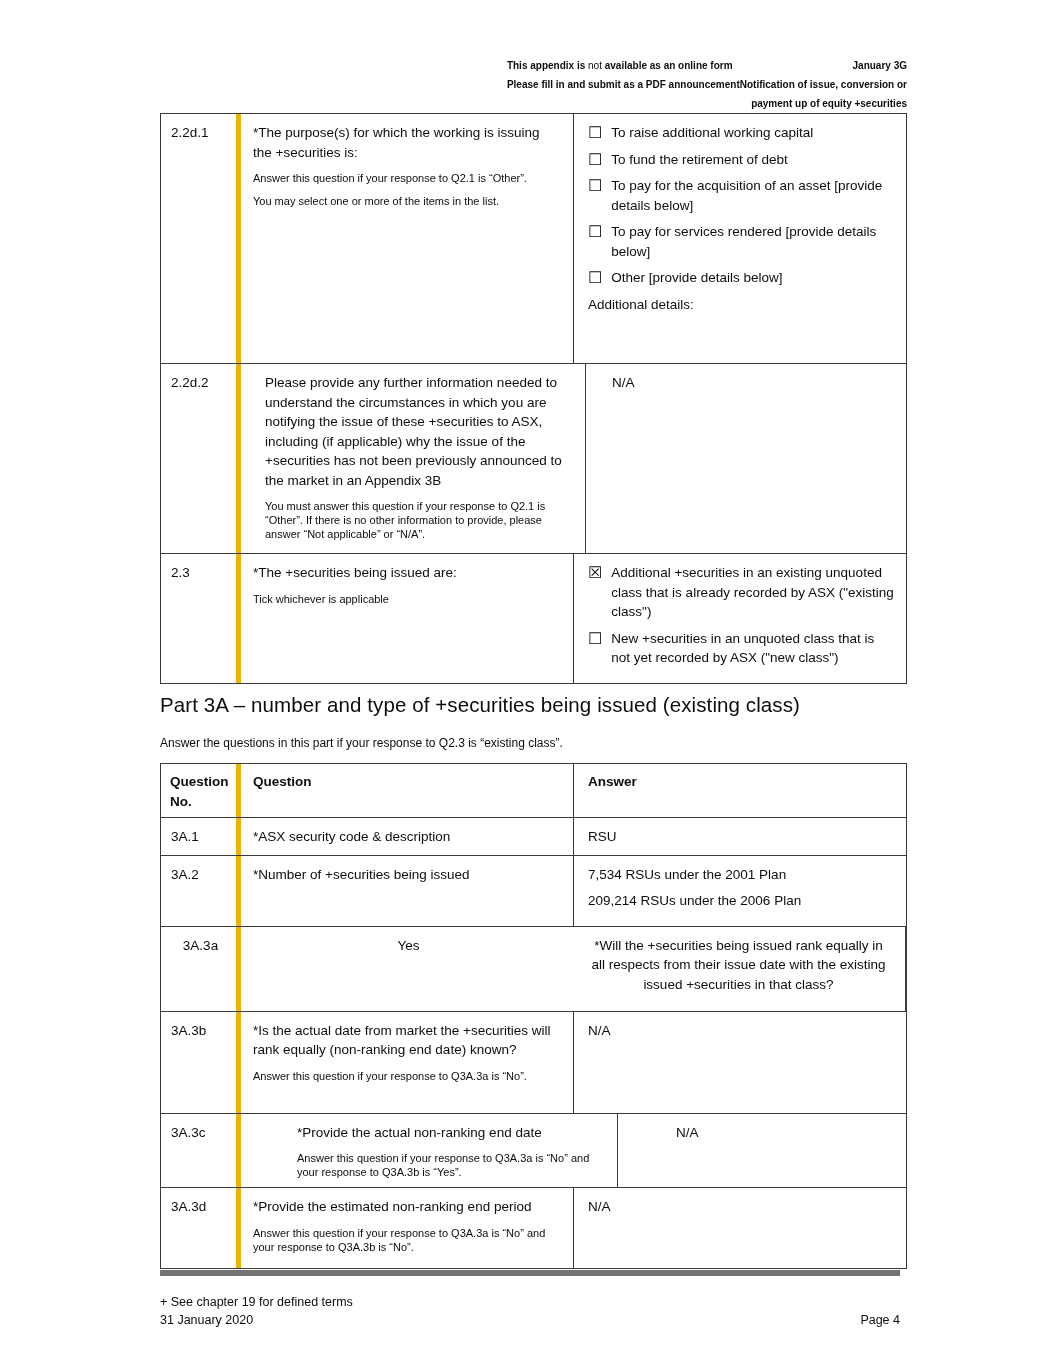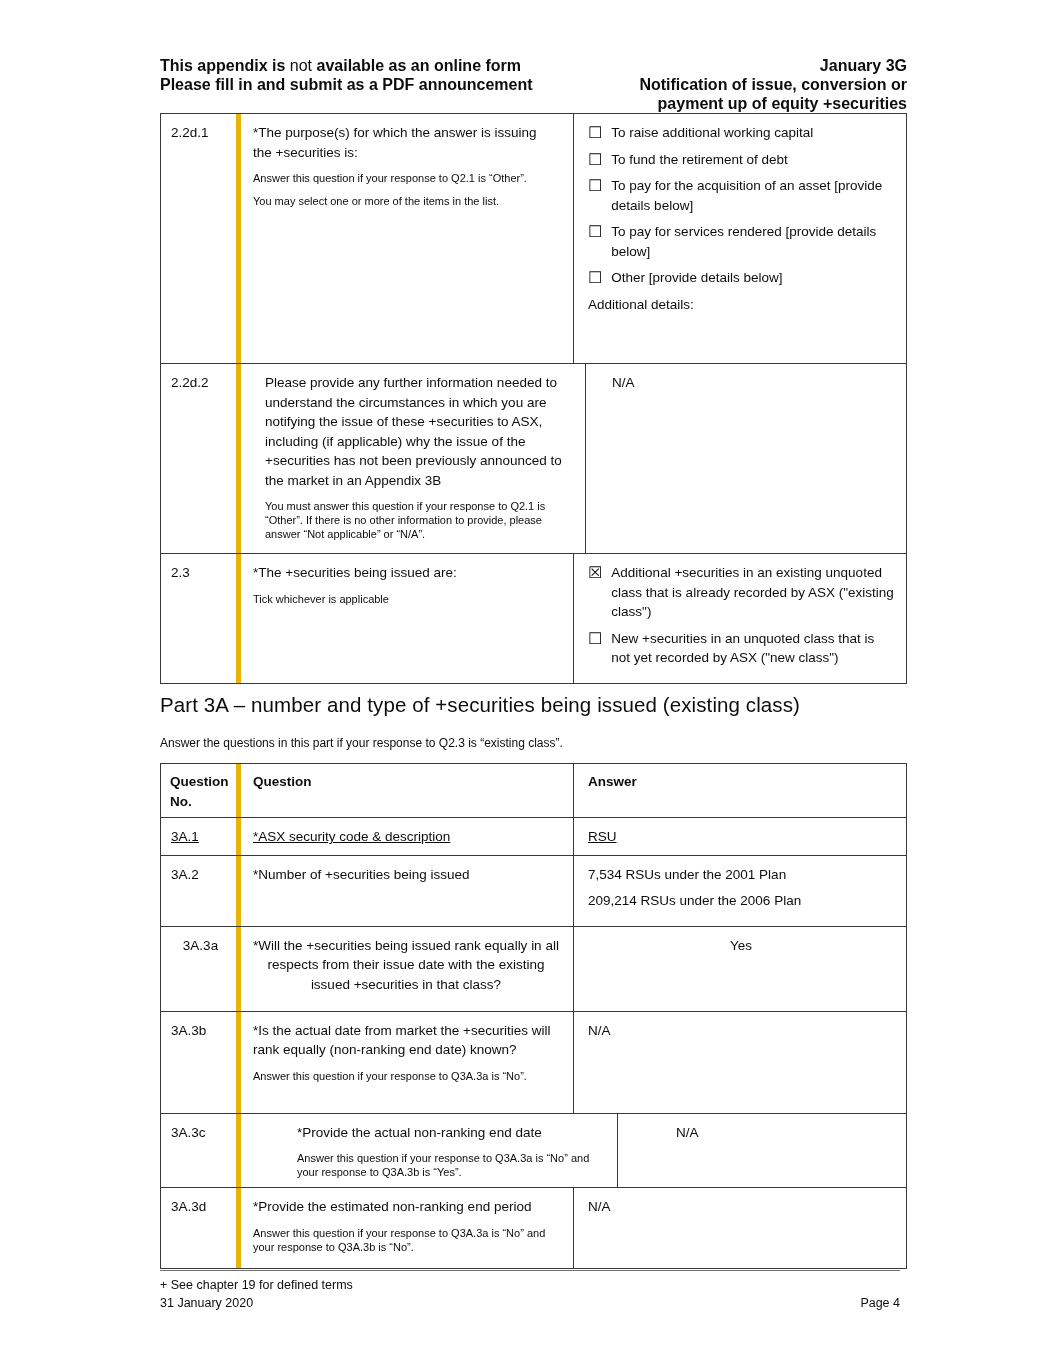--- a/index.html
+++ b/index.html
@@ -4,21 +4,21 @@
 <style>
   html,body { margin:0; padding:0; }
   body {
     width:1055px; height:1365px; background:#ffffff; color:#0d0d0d;
     font-family:"Liberation Sans", sans-serif; position:relative;
     -webkit-font-smoothing:antialiased;
   }
   .page { position:absolute; left:160px; top:56px; width:747px; }
 
   
-  .doc-header { display:flex; justify-content:space-between; font-size:16px; font-weight:bold; line-height:19px; }
+  .doc-header { display:flex; justify-content:flex-end; font-size:10px; font-weight:bold; line-height:19px; }
   .doc-header .hdr-right { text-align:right; }
   .w-normal { font-weight:normal; }
 
   
   .tbl { border:1px solid #3a3a3a; border-bottom:none; box-sizing:border-box; }
   .row { display:grid; grid-template-columns:80px 333px 1fr; border-bottom:1px solid #3a3a3a; box-sizing:border-box; }
   .cell { box-sizing:border-box; font-size:13.5px; line-height:19.5px; }
   .cell-no { border-right:5px solid #eab308; padding:9px 6px 6px 10px; }
   .cell-q  { border-right:1px solid #3a3a3a; padding:9px 14px 8px 12px; }
   .cell-a  { padding:9px 12px 8px 14px; }
@@ -32,34 +32,34 @@
   .opt .box { font-size:16px; line-height:19px; flex:0 0 auto; }
   .opt .lbl { flex:1 1 auto; }
   .ans-extra { margin:0; }
   .ans-line { margin:0 0 7px 0; }
 
   
   .r-22d1 { min-height:250px; }
   .r-22d2 { min-height:190px;gap:12px; }
   .r-23   { min-height:130px; }
   .r-h2   { min-height:43px; }
-  .r-3a1  { min-height:33px;text-decoration:underline; }
+  .r-3a1  { min-height:33px; }
   .r-3a2  { min-height:52px; }
   .r-3a3a { min-height:85px;text-align:center; }
   .r-3a3b { min-height:102px; }
   .r-3a3c { min-height:64px;gap:44px; }
   .r-3a3d { min-height:81px; }
 
   
   .part-title { font-size:20.5px; font-weight:normal; margin:7px 0 0 0; line-height:28px; letter-spacing:0.1px; }
   .part-intro { font-size:12px; margin:17px 0 12px 0; line-height:15px; }
 
   
   .doc-footer { position:absolute; left:160px; top:1270px; width:740px;
-    border-top:1px solid #737373; padding-top:5px; font-size:12.5px; line-height:18px; }
+    border-top:6px solid #737373; padding-top:17px; font-size:12.5px; line-height:18px; }
   .footer-line2 { display:flex; justify-content:space-between; }
 </style>
 </head>
 <body>
 
 <div class="page">
 
   <div class="doc-header">
     <div class="hdr-left">
       <div><span>This appendix is </span><span class="w-normal">not</span><span> available as an online form</span></div>
@@ -70,21 +70,21 @@
       <div>Notification of issue, conversion or</div>
       <div>payment up of equity +securities</div>
     </div>
   </div>
 
   <div class="tbl">
 
     <div class="row r-22d1">
       <div class="cell cell-no">2.2d.1</div>
       <div class="cell cell-q">
-        <p class="q-main">*The purpose(s) for which the answer is issuing the +securities is:</p>
+        <p class="q-main">*The purpose(s) for which the working is issuing the +securities is:</p>
         <p class="q-note">Answer this question if your response to Q2.1 is “Other”.</p>
         <p class="q-note">You may select one or more of the items in the list.</p>
       </div>
       <div class="cell cell-a">
         <div class="opt">
           <span class="box">☐</span>
           <span class="lbl">To raise additional working capital</span>
         </div>
         <div class="opt">
           <span class="box">☐</span>
@@ -163,25 +163,25 @@
         <p class="q-main">*Number of +securities being issued</p>
       </div>
       <div class="cell cell-a">
         <p class="ans-line">7,534 RSUs under the 2001 Plan</p>
         <p class="ans-line">209,214 RSUs under the 2006 Plan</p>
       </div>
     </div>
 
     <div class="row r-3a3a">
       <div class="cell cell-no">3A.3a</div>
+      <div class="cell cell-a">
+        <p class="q-main">Yes</p>
+      </div>
       <div class="cell cell-q">
         <p class="q-main">*Will the +securities being issued rank equally in all respects from their issue date with the existing issued +securities in that class?</p>
-      </div>
-      <div class="cell cell-a">
-        <p class="q-main">Yes</p>
       </div>
     </div>
 
     <div class="row r-3a3b">
       <div class="cell cell-no">3A.3b</div>
       <div class="cell cell-q">
         <p class="q-main">*Is the actual date from market the +securities will rank equally (non-ranking end date) known?</p>
         <p class="q-note">Answer this question if your response to Q3A.3a is “No”.</p>
       </div>
       <div class="cell cell-a">

